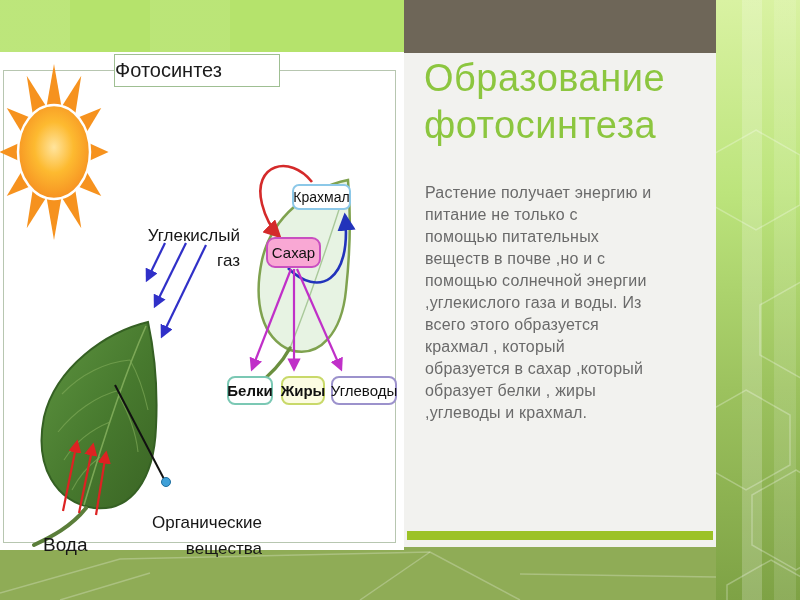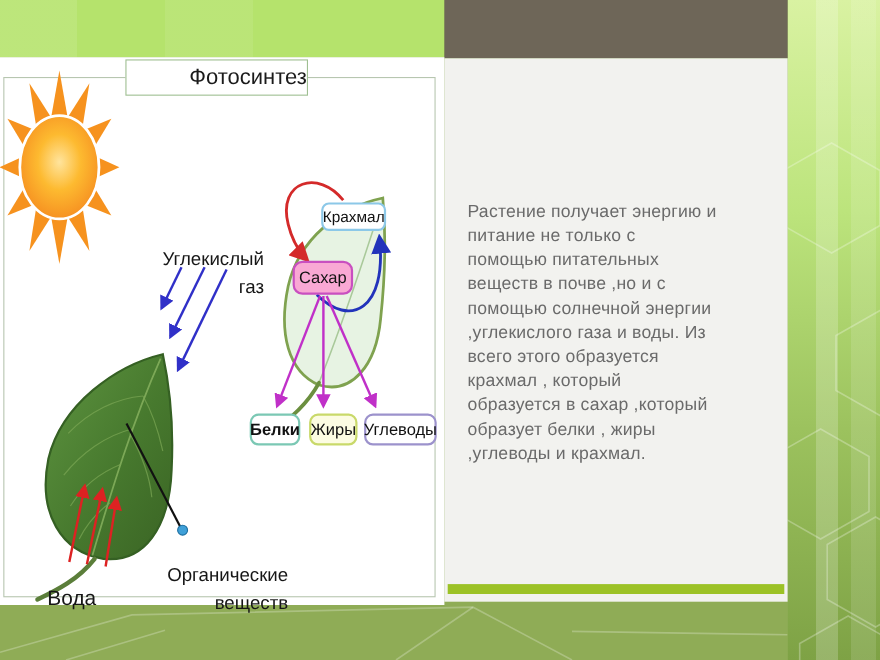--- a/index.html
+++ b/index.html
@@ -26,33 +26,33 @@
   
   .slide-title{position:absolute;left:20px;top:2px;width:292px;
     font-size:38px;line-height:47px;letter-spacing:.5px;color:#8CC63F;white-space:pre-line;}
   .slide-body{position:absolute;left:21px;top:129px;width:292px;
     font-size:16px;line-height:22px;letter-spacing:.2px;color:#6A6A6A;white-space:pre-line;}
   .accent-bar{position:absolute;left:3px;top:478px;width:306px;height:9px;background:#9CC226;}
 
   
   .frame{position:absolute;left:3px;top:18px;width:393px;height:473px;border:1px solid #b7c6b0;}
   .diagram-title-box{position:absolute;left:114px;top:2px;width:166px;height:33px;background:#fff;
-    border:1px solid #9fbf92;display:flex;align-items:center;justify-content:flex-end;
+    border:1px solid #9fbf92;display:flex;align-items:center;justify-content:flex-start;
     font-size:20px;color:#1b1b1b;}
   .abs-svg{position:absolute;}
   .arrow-layer{position:absolute;left:0;top:0;width:404px;height:498px;pointer-events:none;}
 
   .node{position:absolute;display:flex;align-items:center;justify-content:center;
     background:#fff;color:#111;}
   .node-starch{left:292px;top:132px;width:59px;height:26px;border:2px solid #8CC8E8;border-radius:7px;font-size:14px;}
   .node-sugar{left:266px;top:185px;width:55px;height:31px;border:2px solid #C94FC0;border-radius:9px;
     font-size:15px;background:#f9a8d4;}
   .node-proteins{left:227px;top:324px;width:46px;height:29px;border:2px solid #7BC8B4;border-radius:8px;font-size:15px;font-weight:bold;}
   .node-fats{left:281px;top:324px;width:44px;height:29px;border:2px solid #C9D96A;border-radius:8px;
-    font-size:15px;background:#FCFCE2;}
+    font-size:15px;background:#FCFCE2;font-weight:bold;}
   .node-carbs{left:331px;top:324px;width:66px;height:29px;border:2px solid #9C92CC;border-radius:8px;font-size:15px;}
 
   .lbl{position:absolute;color:#161616;margin-top:21px;}
   .lbl-co2{left:140px;top:150px;width:100px;text-align:right;font-size:17px;line-height:25px;white-space:pre-line;}
   .lbl-water{left:43px;top:461px;font-size:19px;text-align:right;}
   .lbl-organic{left:148px;top:437px;width:114px;text-align:right;font-size:17px;line-height:26px;white-space:pre-line;}
 </style>
 </head>
 <body>
 
@@ -77,20 +77,22 @@
         <path d="M 360,53 L 430,5"></path>
         <path d="M 520,27 L 716,30"></path>
         <path d="M 60,53 L 150,26"></path>
       </g>
     </svg>
   </div>
 
   <div class="right-header"></div>
 
   <div class="right-panel">
+    <div class="slide-title">Образование
+фотосинтеза</div>
     <div class="slide-body">Растение получает энергию и
 питание не только с
 помощью питательных
 веществ в почве ,но и с
 помощью солнечной энергии
 ,углекислого газа и воды. Из
 всего этого образуется
 крахмал , который
 образуется в сахар ,который
 образует белки , жиры
@@ -202,16 +204,16 @@
     </div>
     <div class="lbl lbl-co2">Углекислый
 газ</div>
     <div class="node node-starch">Крахмал</div>
     <div class="node node-sugar">Сахар</div>
     <div class="node node-proteins">Белки</div>
     <div class="node node-fats">Жиры</div>
     <div class="node node-carbs">Углеводы</div>
     <div class="lbl lbl-water">Вода</div>
     <div class="lbl lbl-organic">Органические
-веществ</div>
+вещества</div>
   </div>
 
 </div>
 
 </body></html>

